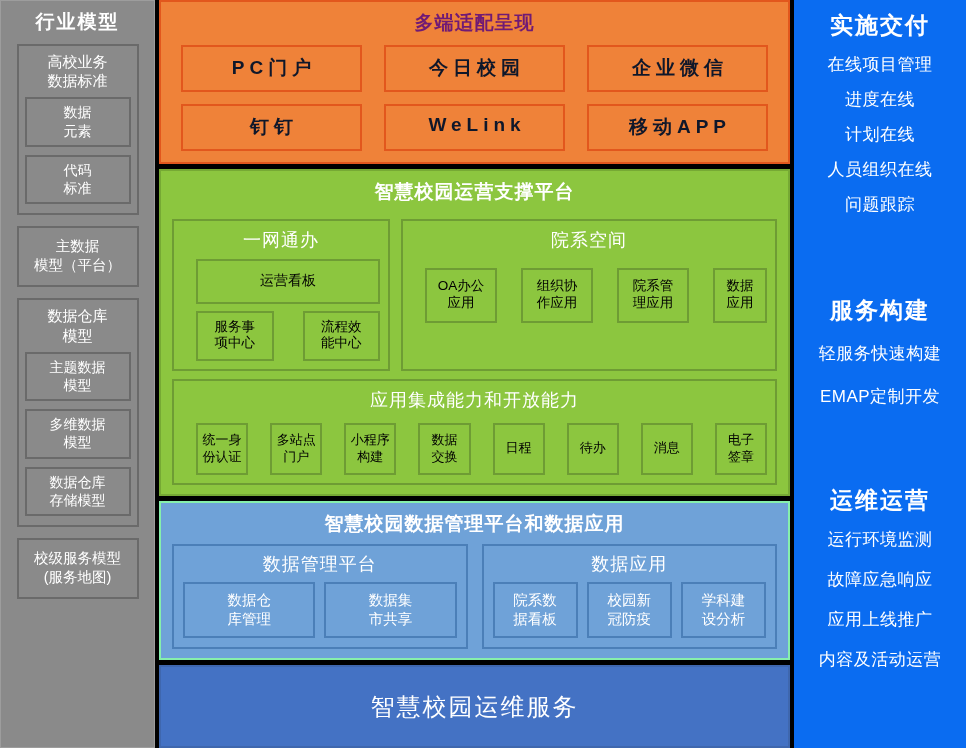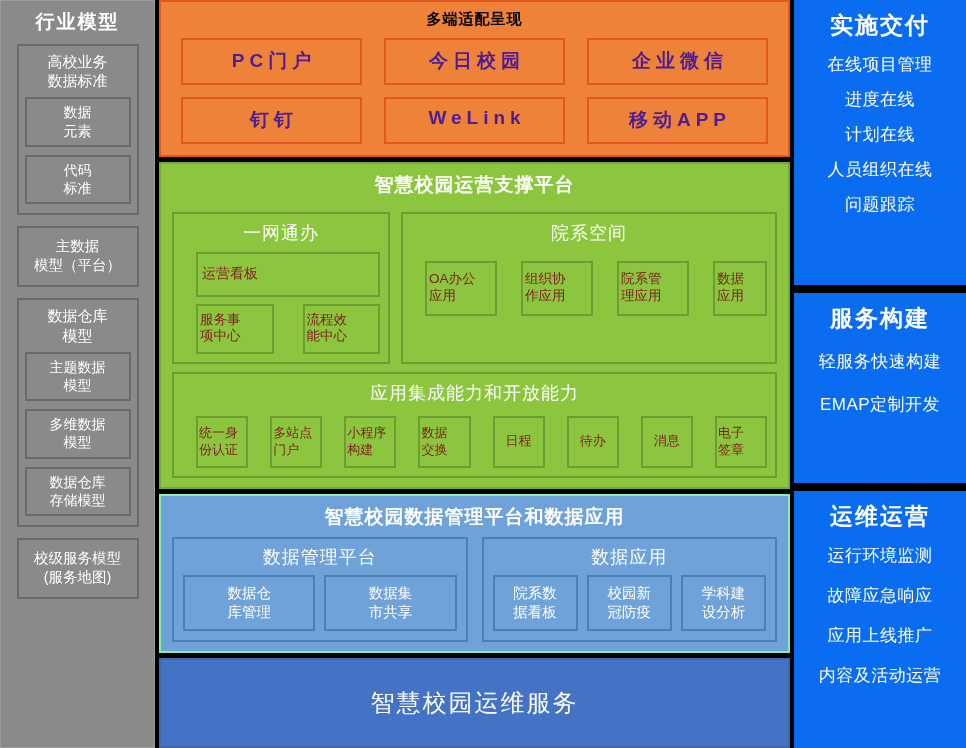--- a/index.html
+++ b/index.html
@@ -60,32 +60,32 @@
     padding: 0;
   }
 
   
   .orange-band {
     background: #ef8239;
     border: 2px solid #e2571d;
     padding: 6px 20px 11px 20px;
   }
   .band-title {
-    text-align: center; color: #000000;
-    font-size: 15px; font-weight: 600;
+    text-align: center; color: #701a75;
+    font-size: 19px; font-weight: 600;
     letter-spacing: 1px;
     margin: 2px 0 9px 0;
   }
   .orange-grid {
     display: grid; grid-template-columns: repeat(3, 1fr);
     gap: 12px 22px;
   }
   .ochip {
     border: 2px solid #e2571d;
-    color: #4c1d95; text-align: center;
+    color: #0f172a; text-align: center;
     font-size: 19px; font-weight: bold;
     letter-spacing: 5px; text-indent: 5px;
     padding: 8px 0 9px 0;
   }
 
   
   .green-band {
     background: #8cc63f;
     border: 2px solid #76a934;
     padding: 5px 11px 9px 11px;
@@ -98,21 +98,21 @@
     border: 2px solid #6e9c34;
     padding: 4px 8px 8px 8px;
     display: flex; flex-direction: column;
   }
   .gpanel-title {
     text-align: center; color: #ffffff;
     font-size: 18px; margin: 3px 0 7px 0; letter-spacing: 1px;
   }
   .gbox {
     border: 2px solid #6e9c34;
-    color: #7f1d1d; 
+    color: #000000; text-align: center;
     font-size: 13.5px; line-height: 1.25;
     padding: 5px 4px 6px 4px;
     margin-left: 14px;
   }
   .gpanel-a { flex: 0 0 218px; }
   .gpanel-a .wide { margin-bottom: 7px; padding: 11px 4px 12px 4px; font-size: 14px; }
   .gpanel-a .pair { display: flex; gap: 15px; }
   .gpanel-a .pair .gbox { flex: 1 1 0; padding: 6px 2px 7px 2px; }
   .gpanel-b { flex: 1 1 auto; }
   .gpanel-b .chips { display: flex; gap: 10px; margin-top: 9px; }
@@ -157,21 +157,20 @@
     display: flex; align-items: center; justify-content: center;
     font-size: 24px; letter-spacing: 2px;
     flex: 1 1 auto;
     min-height: 60px;
   }
 
   
   .right-col {
     width: 172px; flex: 0 0 172px;
     display: flex; flex-direction: column;
-    gap: 8px;
   }
   .rpanel {
     background: #0a6cf1;
     display: flex; flex-direction: column;
     align-items: center;
     padding: 10px 4px 12px 4px;
   }
   .rpanel-title {
     color: #ffffff; font-size: 23px; font-weight: bold;
     letter-spacing: 2px; margin-bottom: 12px;

